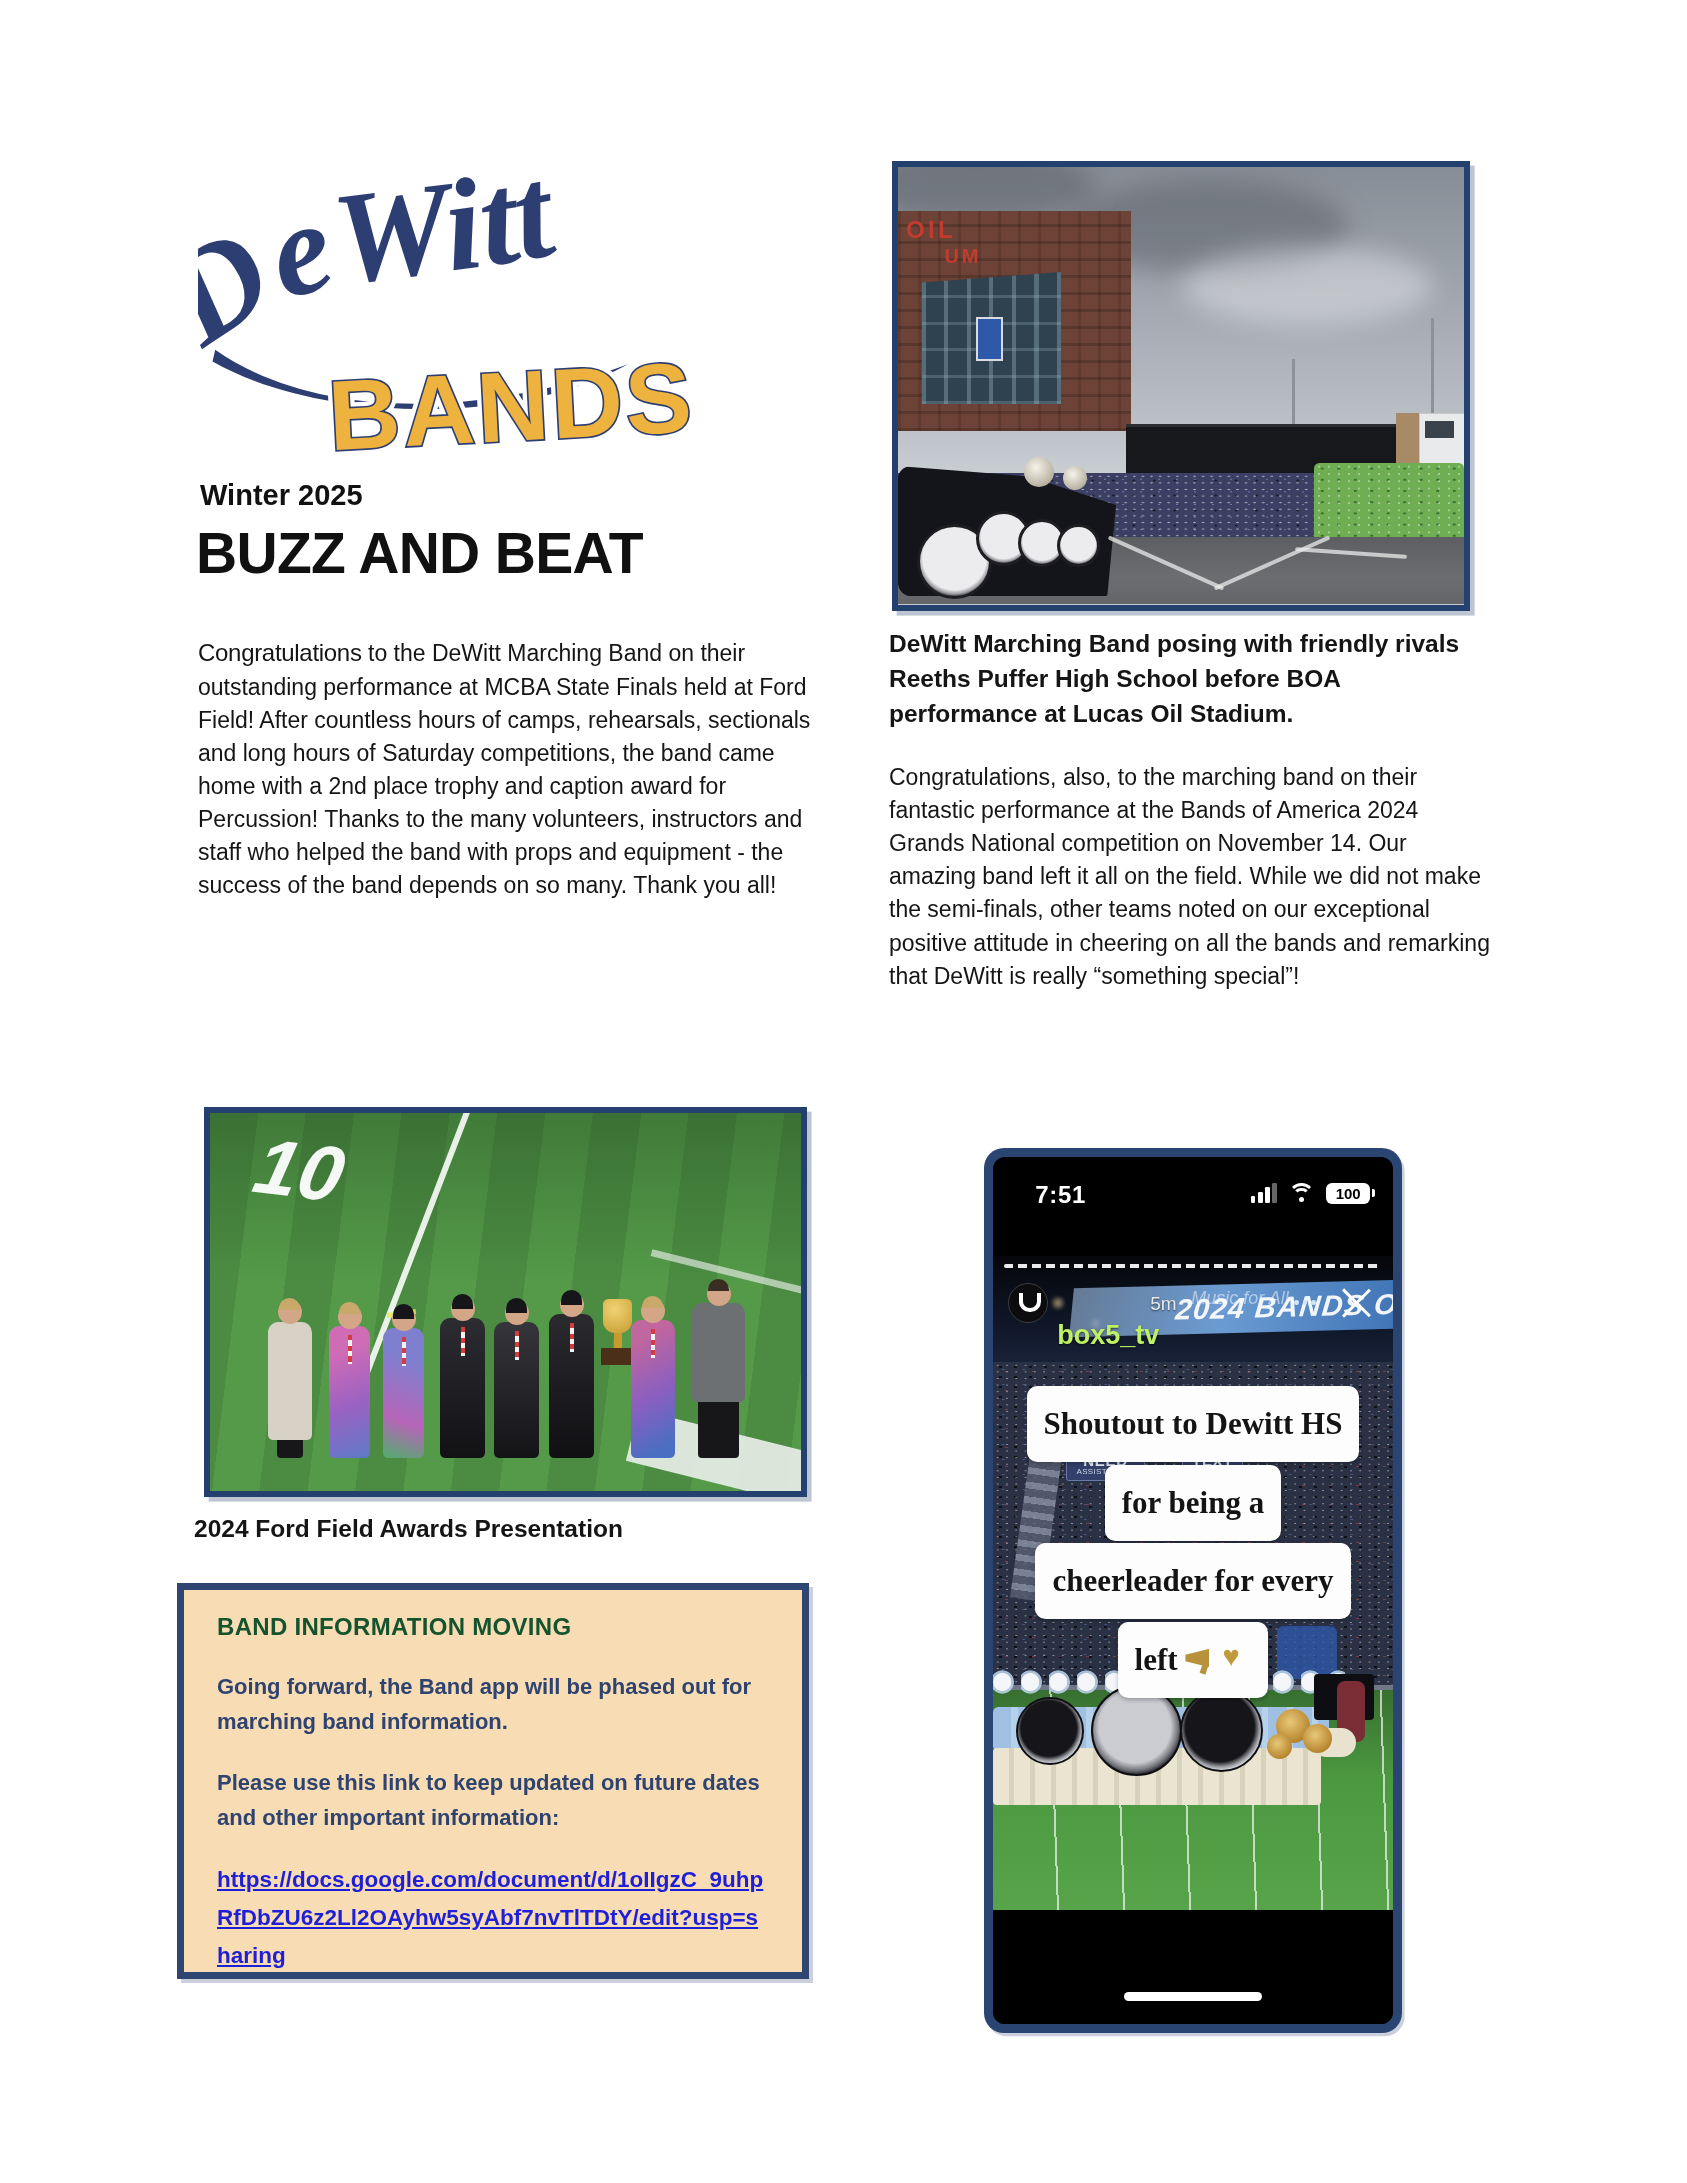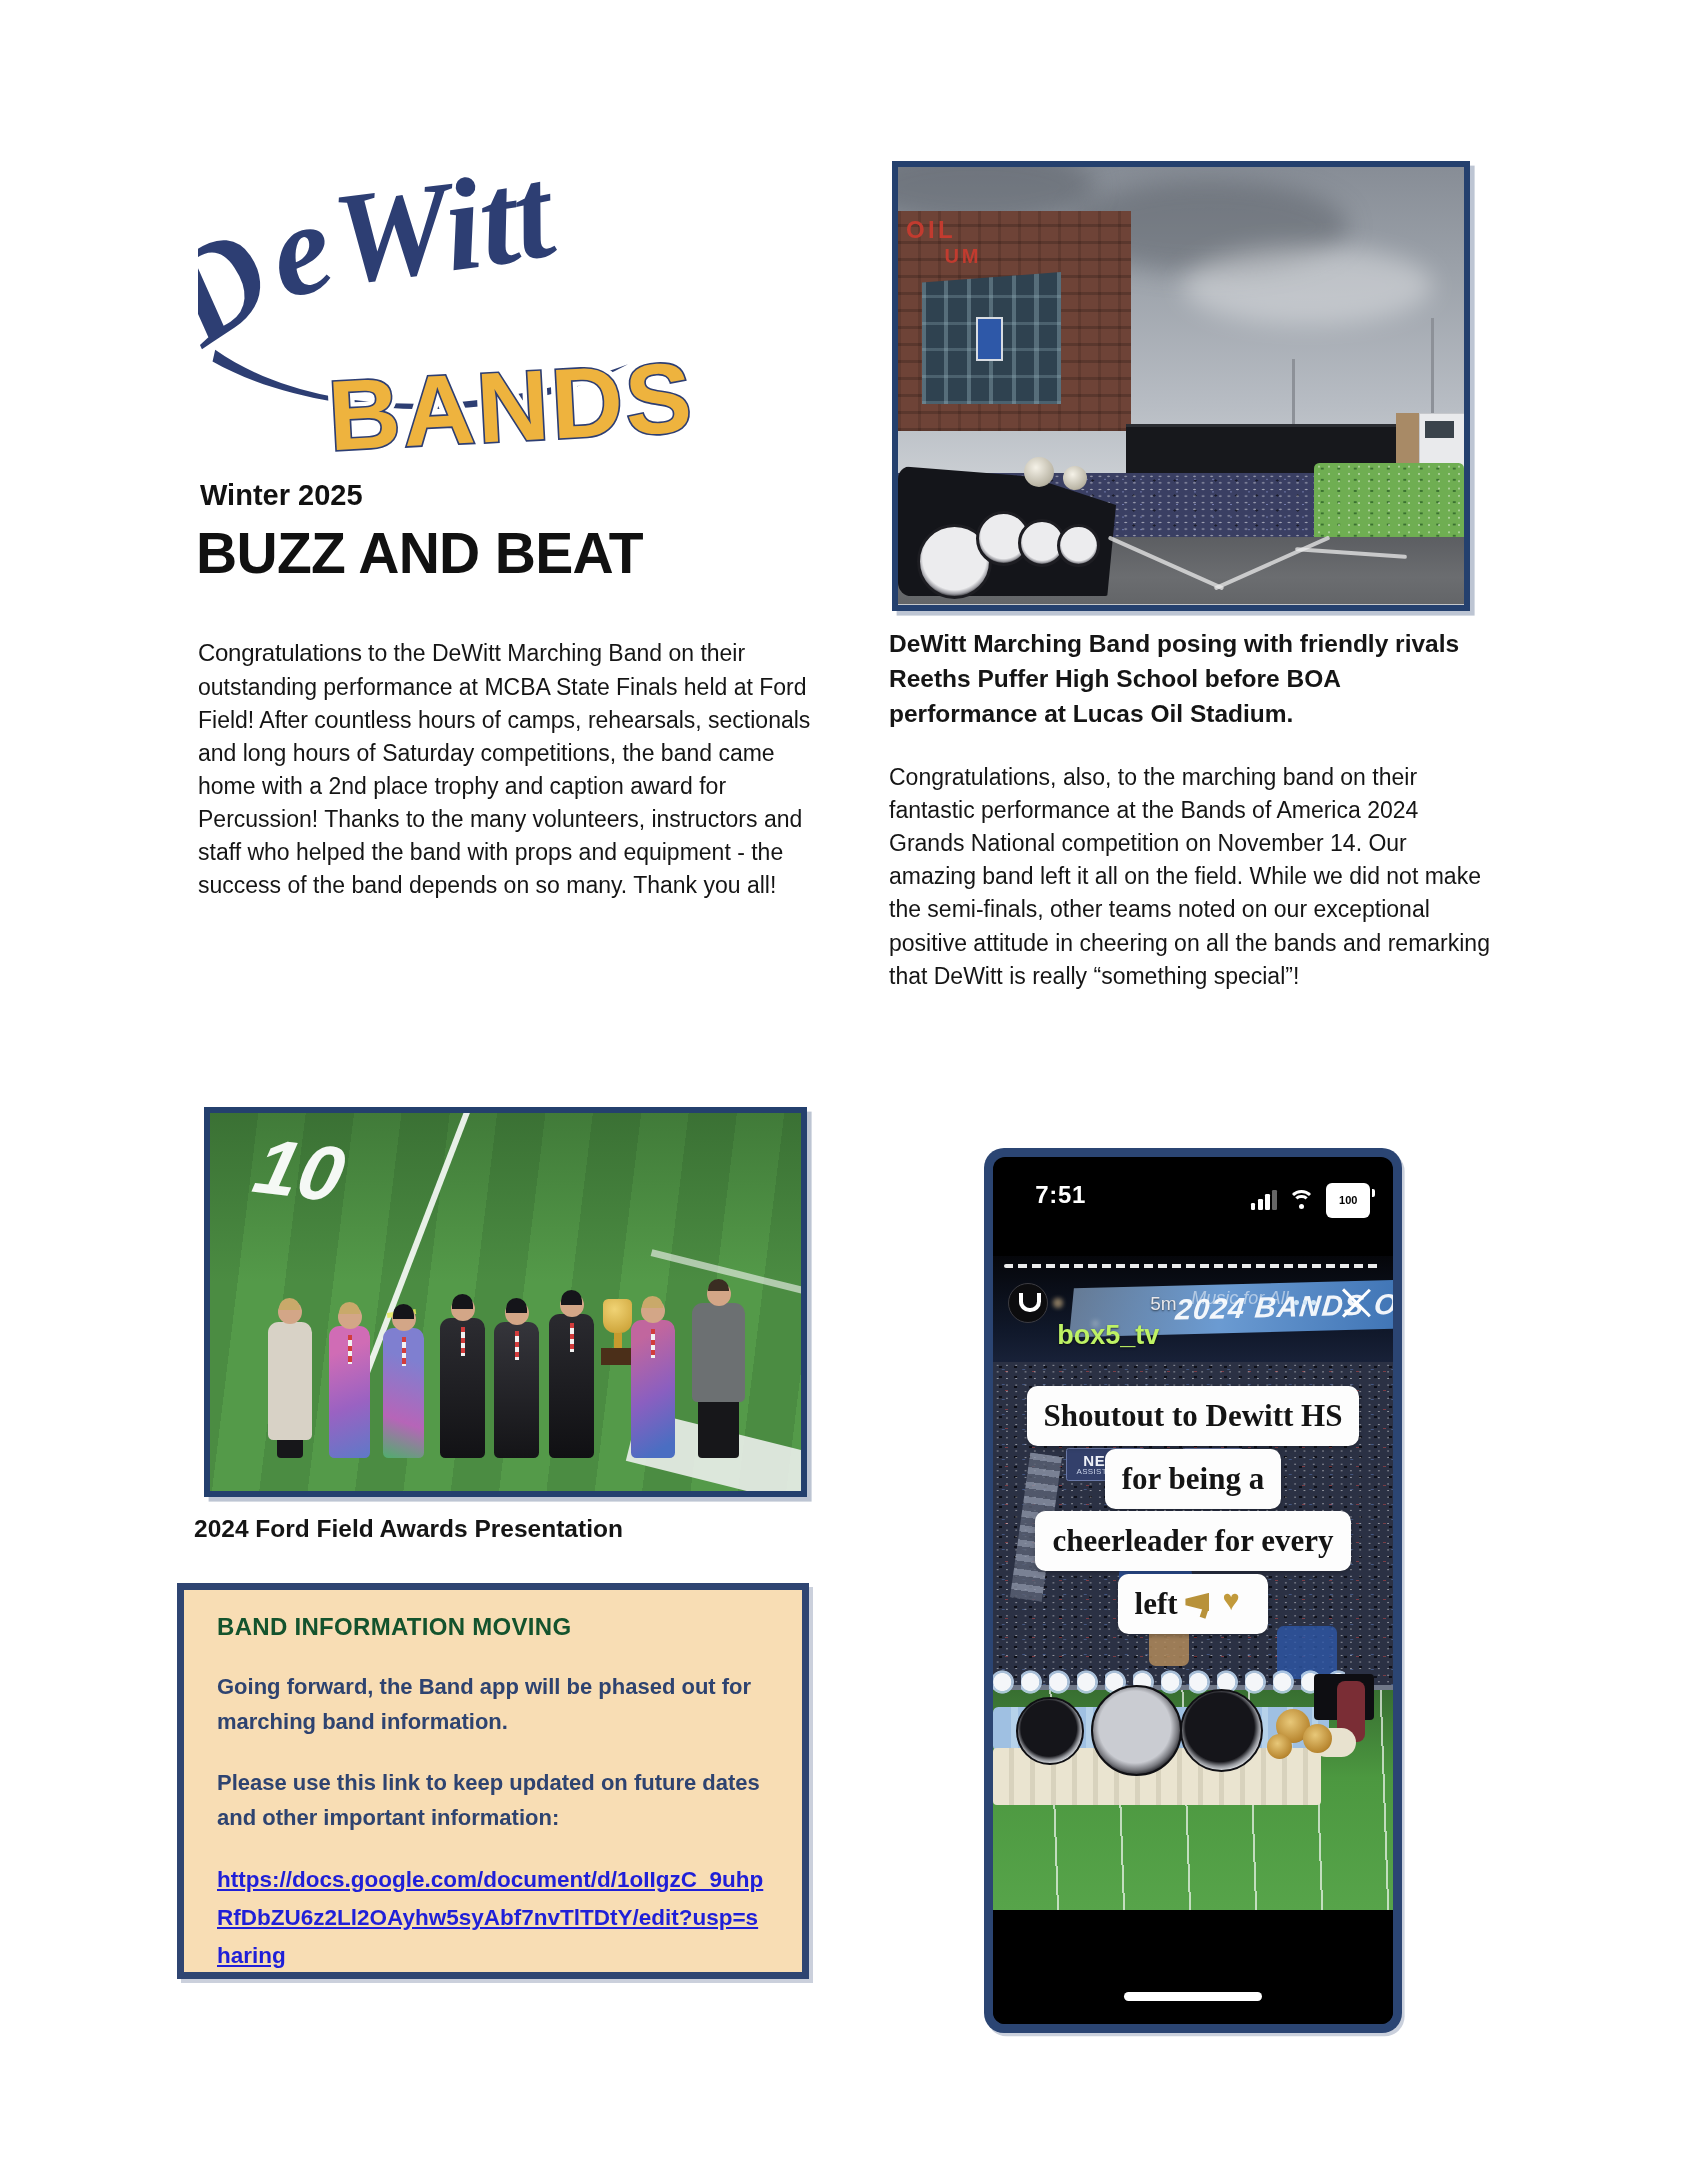--- a/index.html
+++ b/index.html
@@ -94,21 +94,21 @@
   .status{position:absolute;left:0;top:20px;width:100%;height:33px;color:#fff;}
   .time{position:absolute;left:42px;top:4px;font-size:24px;font-weight:600;letter-spacing:0.7px;}
   .sicons{position:absolute;right:22.5px;top:5.3px;display:flex;align-items:center;gap:10.6px;}
   .bars{display:flex;align-items:flex-end;gap:2.6px;height:20px;}
   .bars i{display:block;width:4.6px;background:#fff;border-radius:1.3px;}
   .wifi{position:relative;width:28px;height:21px;}
   .wifi em{position:absolute;border:3.3px solid transparent;border-top-color:#fff;border-radius:50%;}
   .wifi .a1{left:0;top:0;width:21px;height:21px;}
   .wifi .a2{left:5.3px;top:5.3px;width:10.6px;height:10.6px;}
   .wifi .dot{position:absolute;left:11.2px;top:14px;width:5.3px;height:5.3px;background:#fff;border-radius:50%;}
-  .batt{position:relative;width:44px;height:35px;background:#fff;border-radius:6px;color:#000;font-size:11px;font-weight:700;
+  .batt{position:relative;width:44px;height:21px;background:#fff;border-radius:6px;color:#000;font-size:15px;font-weight:700;
      display:flex;align-items:center;justify-content:center;}
   .batt::after{content:"";position:absolute;right:-4.6px;top:6.6px;width:3.3px;height:8px;background:#fff;border-radius:0 2px 2px 0;}
 
   .media{position:absolute;left:0;top:99px;width:100%;height:654px;overflow:hidden;background:#10141f;}
   .m-top{position:absolute;left:0;top:0;width:100%;height:106px;background:linear-gradient(180deg,#05060a,#10182a 70%,#182138);}
   .m-bokeh{position:absolute;border-radius:50%;background:rgba(255,220,160,.5);filter:blur(2px);}
   .progress{position:absolute;left:10.6px;right:10.6px;top:8px;height:3.3px;
      background:repeating-linear-gradient(90deg,#fff 0 8.6px,transparent 8.6px 14px);opacity:.92;border-radius:2px;}
   .banner{position:absolute;left:79px;right:-9.3px;top:28px;height:49px;transform:skewX(-7deg) rotate(-1.5deg);
      background:linear-gradient(90deg,rgba(150,180,215,.65),#6b9bd2 45%,#3f74b5);display:flex;align-items:center;justify-content:flex-end;}
@@ -126,21 +126,21 @@
 
   .m-crowd{position:absolute;left:0;top:106px;width:100%;height:323px;background-color:#2b3144;
      background-image:radial-gradient(rgba(255,255,255,.5) 0.9px,transparent 1.2px),
        radial-gradient(rgba(190,70,70,.55) 1.1px,transparent 1.4px),
        radial-gradient(rgba(95,130,200,.45) 1px,transparent 1.3px),
        radial-gradient(rgba(10,10,16,.85) 1.4px,transparent 1.7px);
      background-size:9.3px 6.6px,27px 19px,20.5px 15px,15px 10px;}
   .seatpatch{position:absolute;border-radius:6.6px;background:rgba(46,88,168,.8);}
   .stairs{position:absolute;left:26.5px;top:198px;width:32px;height:146px;background:repeating-linear-gradient(180deg,#8d95a8 0 6.6px,#5a6174 6.6px 14.6px);transform:rotate(8deg);opacity:.8;}
   .pills{position:absolute;left:0;top:130px;width:100%;z-index:5;}
-  .pill{display:table;margin:0 auto 2.6px auto;background:#fdfdfd;border-radius:10.6px;padding:12px 17px;
+  .pill{display:table;margin:0 auto 2.6px auto;background:#fdfdfd;border-radius:10.6px;padding:20px 17px;
      font-family:"Liberation Serif",serif;font-weight:700;font-size:31px;color:#141414;box-shadow:0 1.3px 4px rgba(0,0,0,.25);}
   .pill .emoji-row{display:inline-flex;align-items:center;gap:5.3px;margin-left:6.6px;vertical-align:-2.6px;}
   .mega{position:relative;display:inline-block;width:33px;height:26.5px;}
   .mega::before{content:"";position:absolute;left:1.3px;top:2.6px;width:24px;height:18.5px;background:#b8923a;
      clip-path:polygon(0 32%,100% 0,100% 100%,0 68%);}
   .mega::after{content:"";position:absolute;left:17px;top:18.5px;width:6px;height:8.6px;background:#b8923a;transform:rotate(18deg);}
   .hheart{display:inline-block;width:29px;height:29px;position:relative;}
   .hheart::before{content:"\2665";position:absolute;left:0;top:-5.3px;font-size:29px;color:#c29a3b;}
   .signs{position:absolute;left:0;top:192px;width:100%;display:flex;gap:37px;padding-left:73px;z-index:2;}
   .sign{background:#33406b;border:1.3px solid #6a79a8;border-radius:2.6px;color:#eef1f8;font-weight:700;

